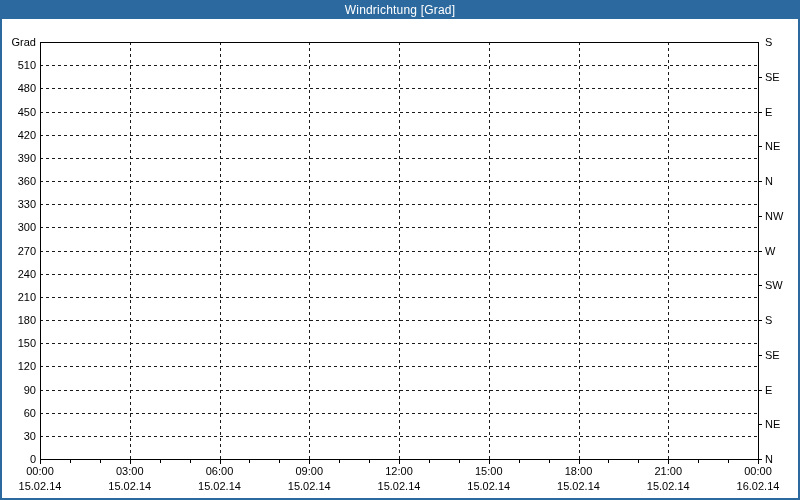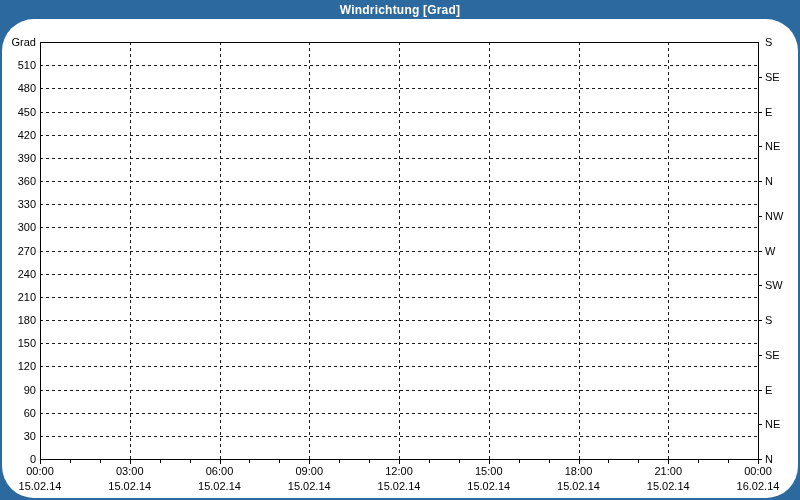--- a/index.html
+++ b/index.html
@@ -1,31 +1,31 @@
 <!DOCTYPE html>
 <html><head>
 <meta charset="utf-8">
 <style>
   html,body{margin:0;padding:0;background:#fff;}
   body{width:800px;height:500px;overflow:hidden;font-family:"Liberation Sans",sans-serif;}
   .window{position:relative;width:800px;height:500px;background:#2b699e;box-sizing:border-box;}
   .titlebar{position:absolute;left:0;top:0;width:100%;height:19px;display:flex;align-items:center;justify-content:center;}
-  .titlebar span{color:#fff;font-size:12px;font-weight:bold;letter-spacing:0.2px;}
+  .titlebar span{color:#fff;font-size:12px;font-weight:normal;letter-spacing:0.2px;}
   .content{position:absolute;left:2px;top:19px;width:796px;height:479px;background:#fff;}
   svg{display:block;}
   svg text{font-family:"Liberation Sans",sans-serif;font-size:11px;fill:#000;}
 </style>
 </head>
 <body>
 
 <div class="window" style="background: rgb(43, 105, 158);">
   <div class="titlebar" style="background: rgb(43, 105, 158);">
     <span style="color: rgb(255, 255, 255);">Windrichtung [Grad]</span>
   </div>
-  <div class="content" style="background: rgb(255, 255, 255); border-radius: 32px;">
+  <div class="content" style="background: rgb(255, 255, 255);">
     <svg id="chart-svg" width="796" height="479" viewBox="0 0 796 479">
         <g>
           <line x1="38" y1="417.5" x2="756" y2="417.5" stroke="#1b1b1b" stroke-width="1" stroke-dasharray="3,3"></line>
           <line x1="38" y1="394.5" x2="756" y2="394.5" stroke="#1b1b1b" stroke-width="1" stroke-dasharray="3,3"></line>
           <line x1="38" y1="371.5" x2="756" y2="371.5" stroke="#1b1b1b" stroke-width="1" stroke-dasharray="3,3"></line>
           <line x1="38" y1="347.5" x2="756" y2="347.5" stroke="#1b1b1b" stroke-width="1" stroke-dasharray="3,3"></line>
           <line x1="38" y1="324.5" x2="756" y2="324.5" stroke="#1b1b1b" stroke-width="1" stroke-dasharray="3,3"></line>
           <line x1="38" y1="301.5" x2="756" y2="301.5" stroke="#1b1b1b" stroke-width="1" stroke-dasharray="3,3"></line>
           <line x1="38" y1="278.5" x2="756" y2="278.5" stroke="#1b1b1b" stroke-width="1" stroke-dasharray="3,3"></line>
           <line x1="38" y1="255.5" x2="756" y2="255.5" stroke="#1b1b1b" stroke-width="1" stroke-dasharray="3,3"></line>

